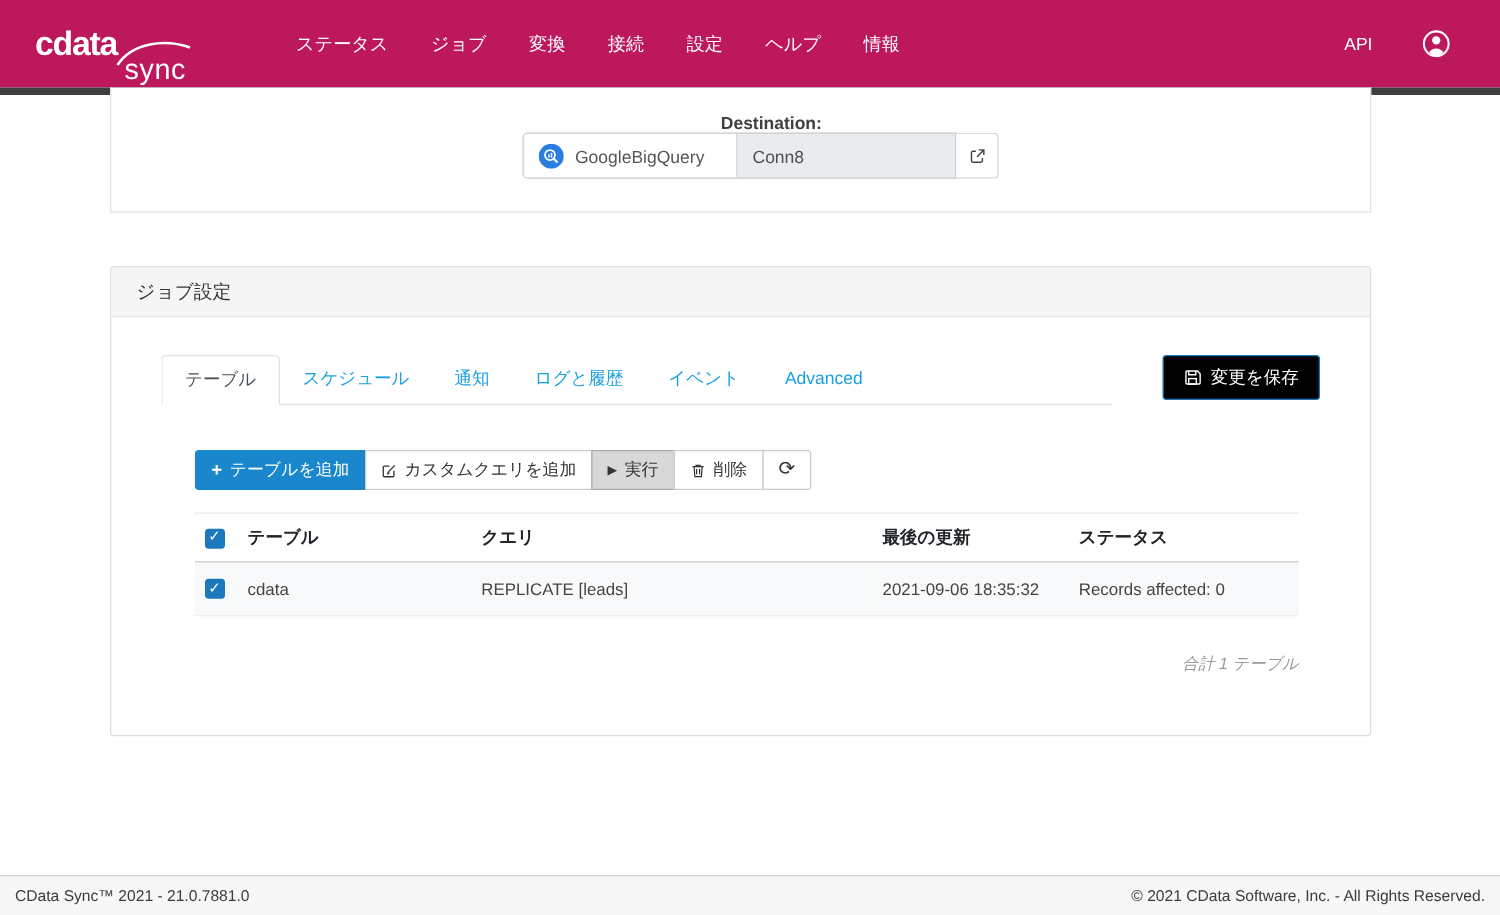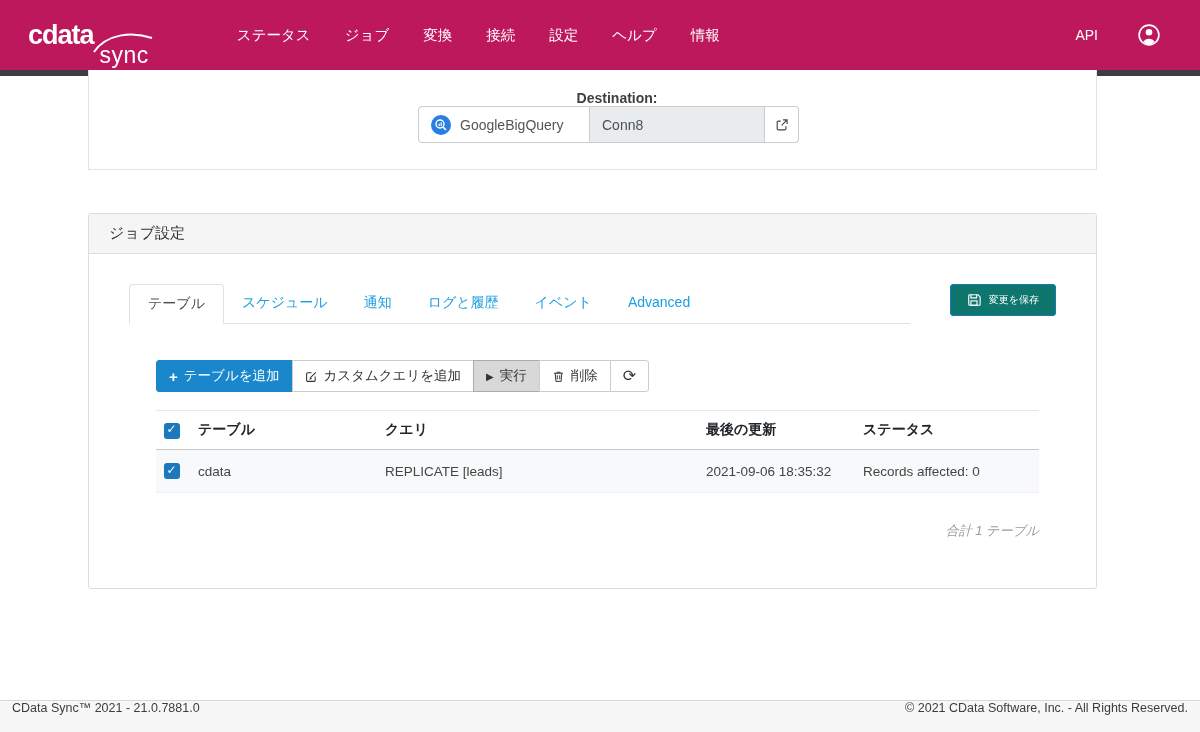--- a/index.html
+++ b/index.html
@@ -77,22 +77,22 @@
   .tabs-row { display:flex; align-items:flex-start; }
   .tabs { display:flex; flex:1 1 auto; border-bottom:1px solid #dee2e6; margin-right:40px; }
   .tab {
     font-size:14px; padding:10px 18px; cursor:pointer; color:#1a9fe0; white-space:nowrap;
   }
   .tab.active {
     color:#495057; background:#fff; border:1px solid #dee2e6; border-bottom:1px solid #fff;
     margin-bottom:-1px; border-radius:4px 4px 0 0;
   }
   .save-btn {
-    background:#0f766e; color:#fff; border:1px solid #1779b8; border-radius:3px;
-    font-size:10px; padding:8px 16px; display:flex; align-items:center; gap:8px;
+    background:#000000; color:#fff; border:1px solid #1779b8; border-radius:3px;
+    font-size:14px; padding:8px 16px; display:flex; align-items:center; gap:8px;
     cursor:pointer; white-space:nowrap;
   }
 
   .tab-pane { margin:36px 17px 0 27px; }
 
   .toolbar { display:flex; }
   .tb-btn {
     height:32px; font-size:13.5px; display:flex; align-items:center; gap:6px;
     padding:0 12px; border:1px solid #ccc; background:#fff; color:#333;
     cursor:pointer; white-space:nowrap; margin-left:-1px;
@@ -130,21 +130,21 @@
   }
 
   .summary {
     text-align:right; font-size:13px; color:#9a9a9a; font-style:italic;
     margin-top:29px;
   }
 
   
   footer {
     flex:0 0 auto; height:32px; background:#f7f7f7; border-top:1px solid #d8d8d8;
-    display:flex; align-items:flex-start; justify-content:space-between;
+    display:flex; align-items:center; justify-content:space-between;
     padding:0 12px; font-size:12.5px; color:#3c3c3c;
   }
 
   svg { display:block; }
 </style>
 </head>
 <body>
 
 <nav class="nav">
   <div class="brand">

